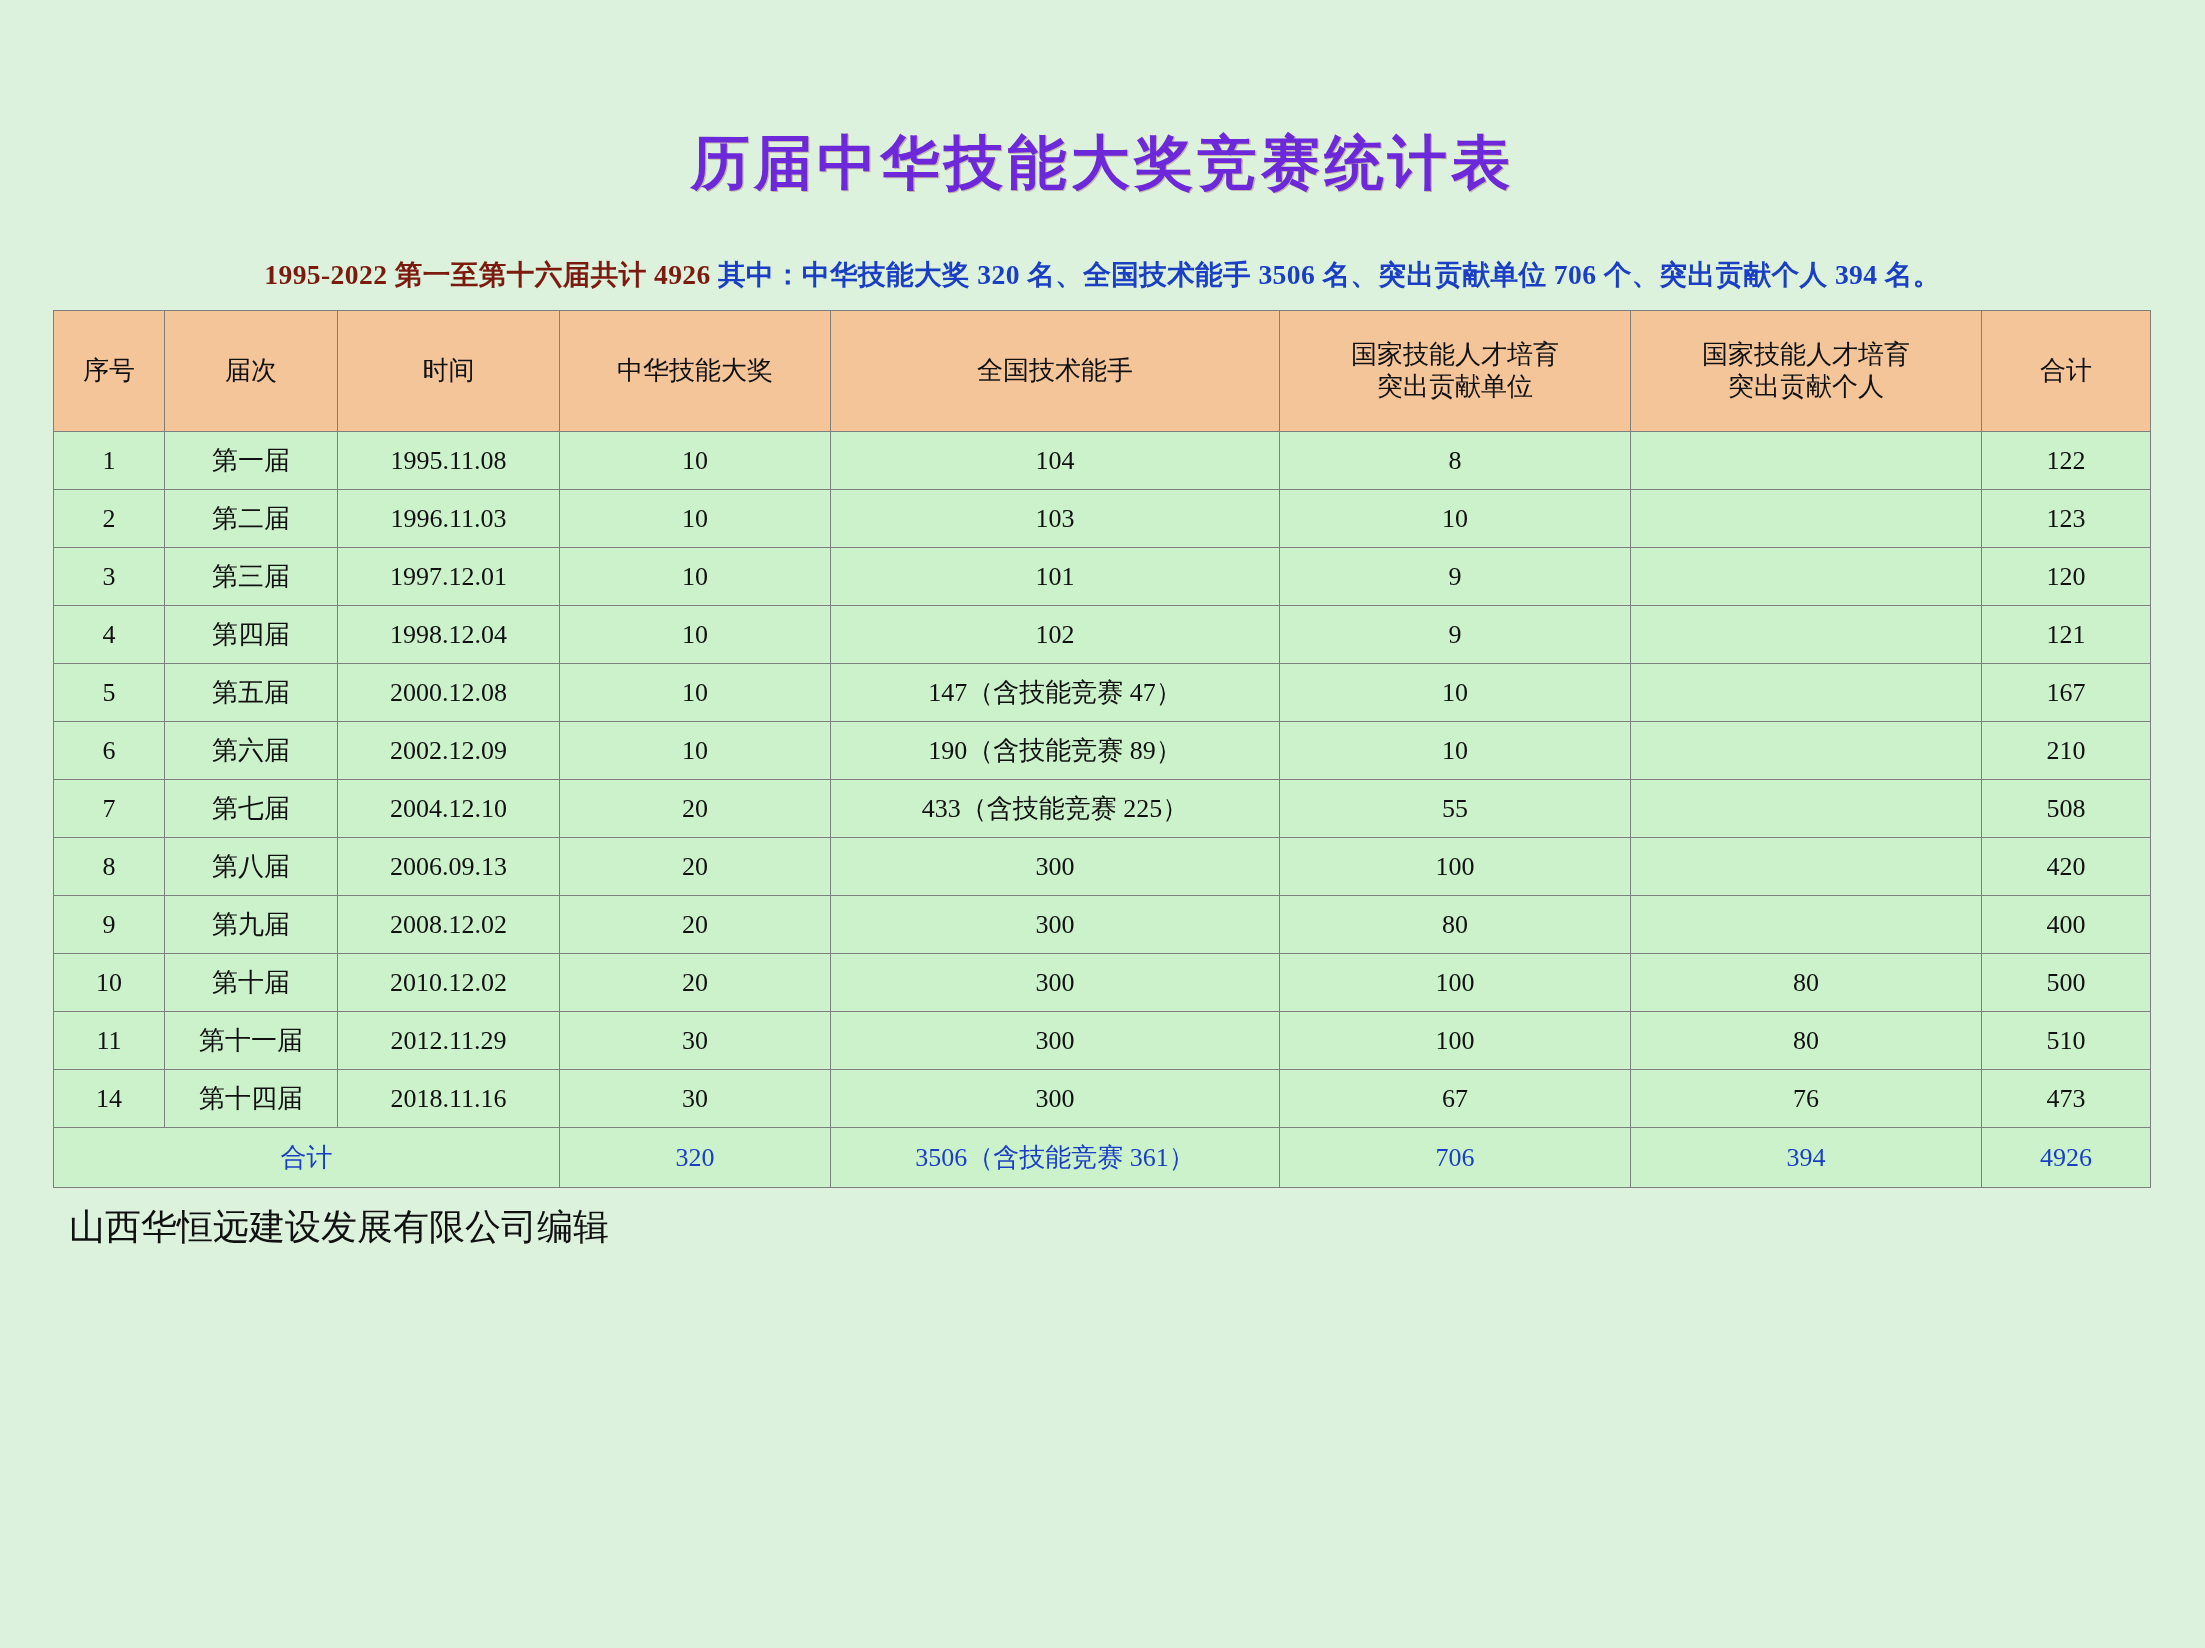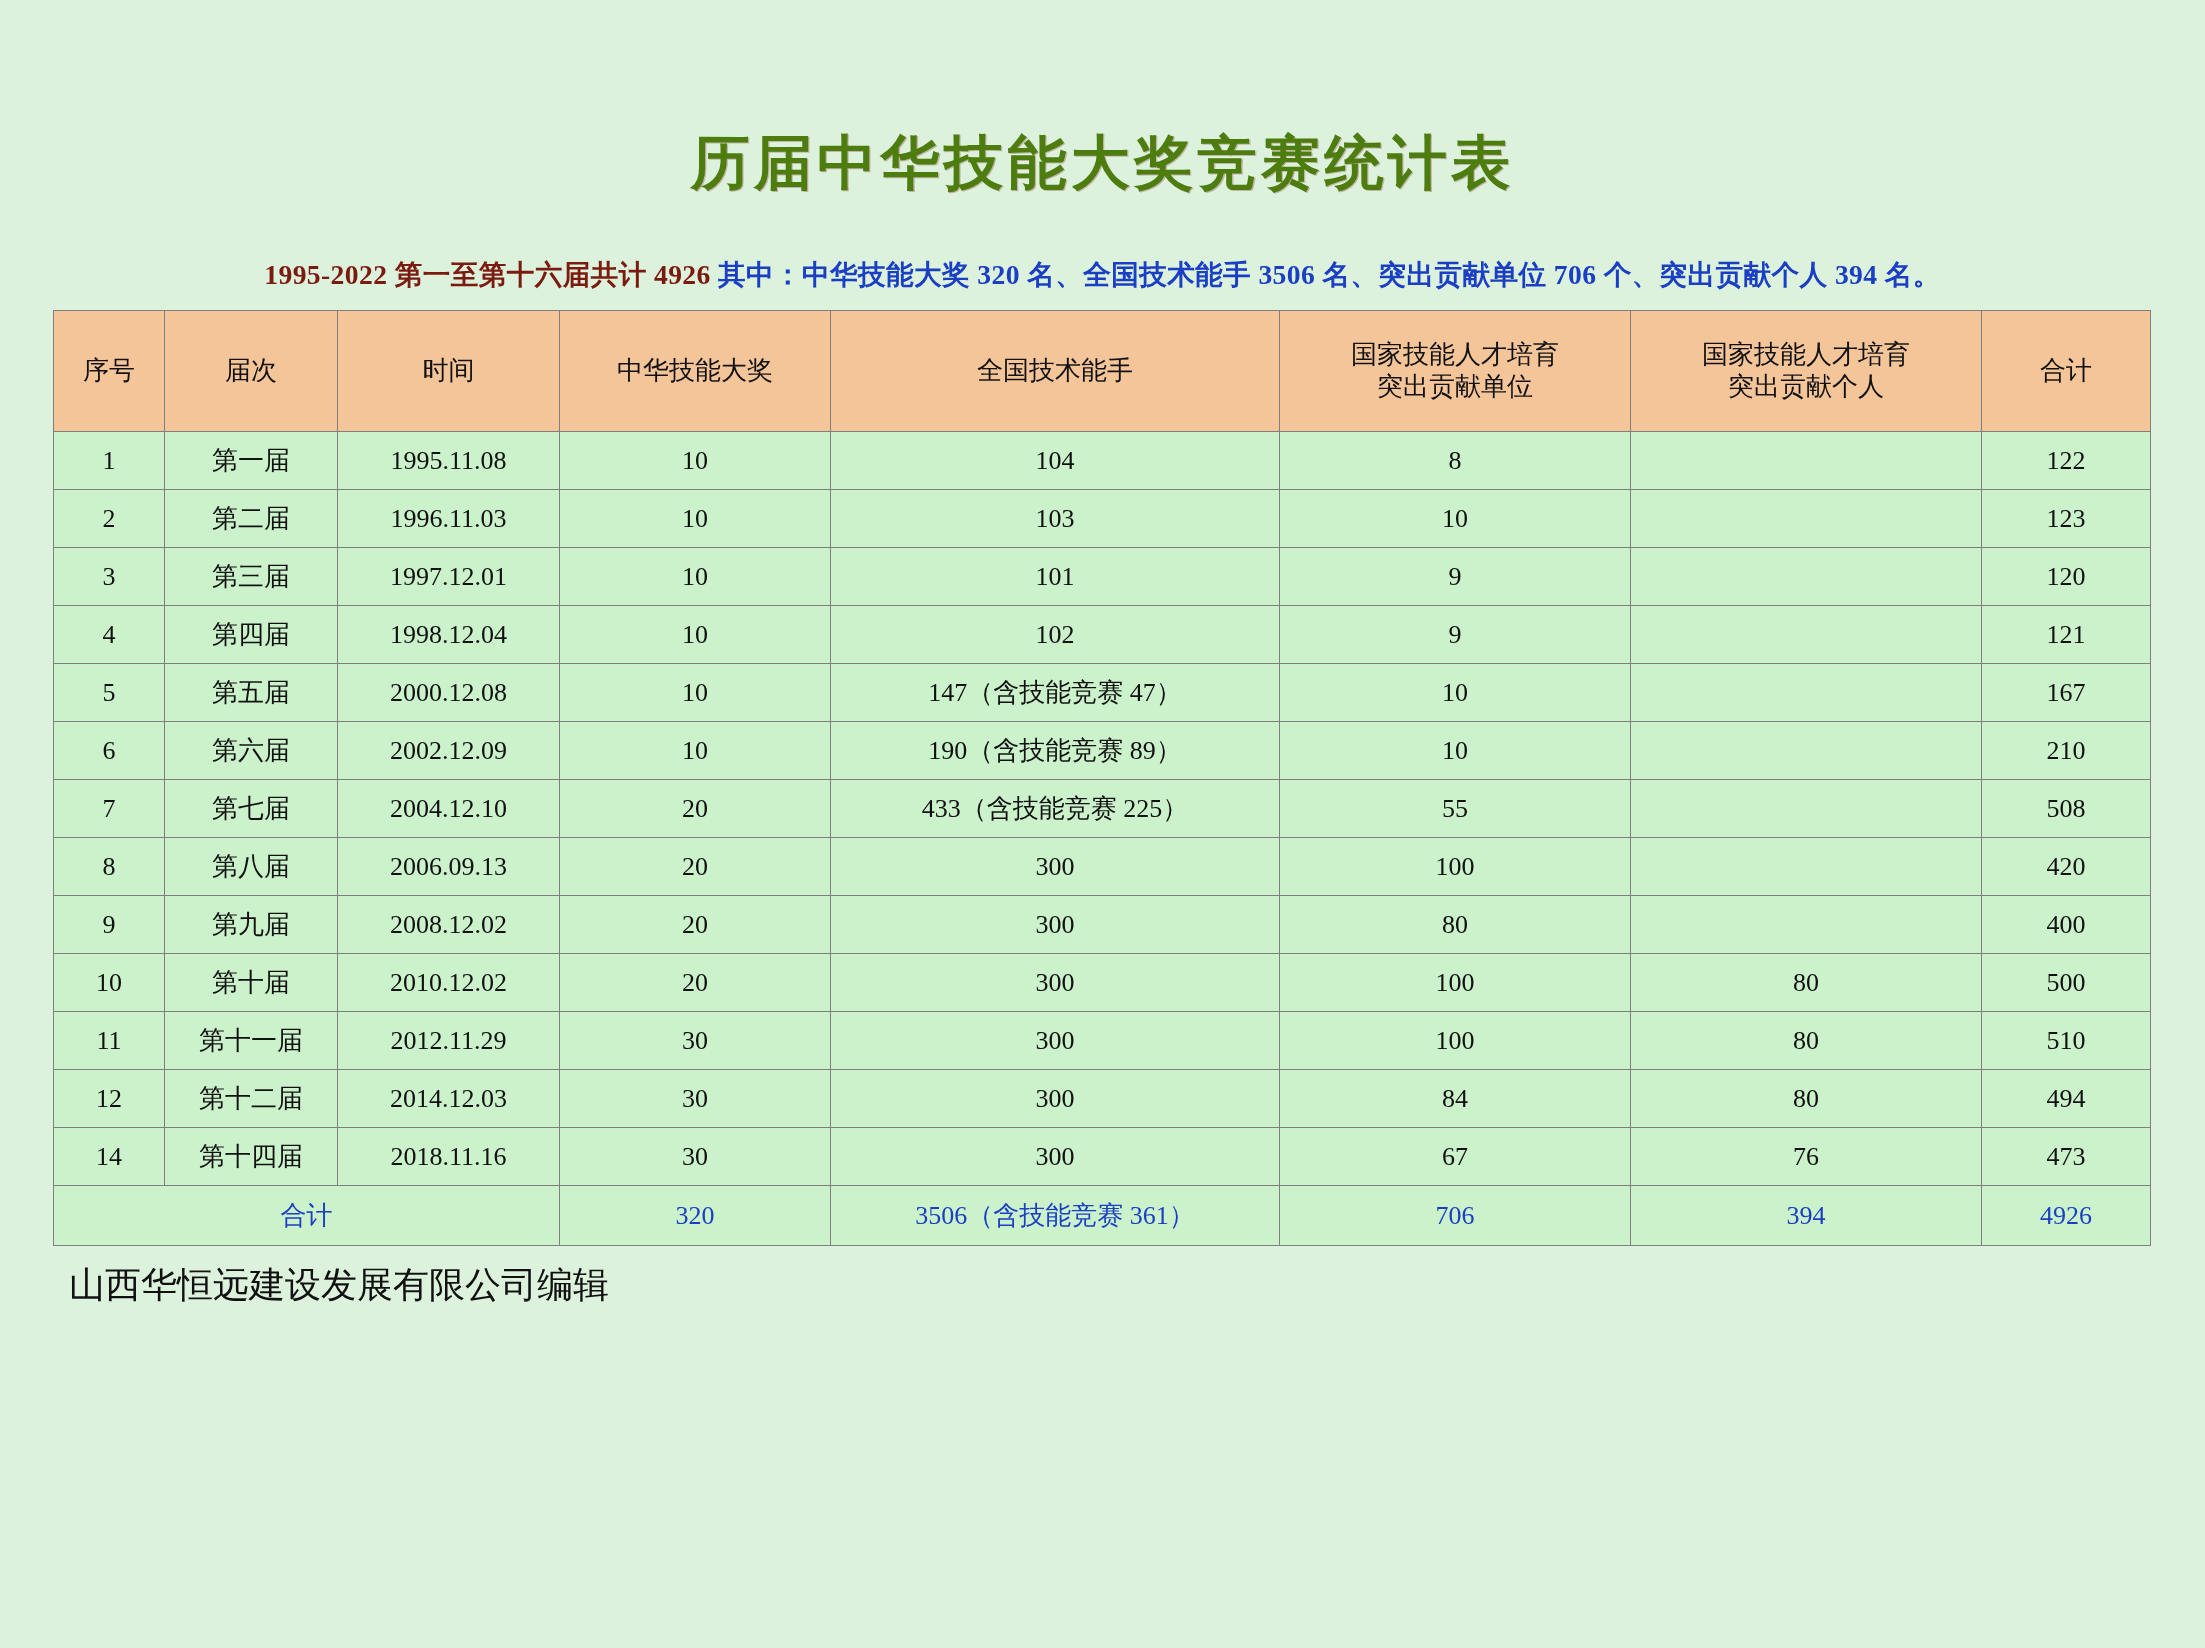--- a/index.html
+++ b/index.html
@@ -15,21 +15,21 @@
   }
   .page {
     position: relative;
     width: 2205px;
     height: 1648px;
     background: #ddf2dd;
     box-sizing: border-box;
   }
   .title {
     text-align: center;
-    color: #4d7c0f;
+    color: #6d28d9;
     font-family: "Liberation Serif", serif;
     font-weight: bold;
     font-size: 59px;
     letter-spacing: 4.4px;
     padding-top: 124px;
     text-shadow: 1.3px 1.3px 0 rgba(120,0,0,0.25);
   }
   .subtitle {
     text-align: center;
     color: #7b1b10;
@@ -249,30 +249,20 @@
           <td>11</td>
           <td>第十一届</td>
           <td>2012.11.29</td>
           <td>30</td>
           <td>300</td>
           <td>100</td>
           <td>80</td>
           <td>510</td>
         </tr>
         <tr>
-          <td>12</td>
-          <td>第十二届</td>
-          <td>2014.12.03</td>
-          <td>30</td>
-          <td>300</td>
-          <td>84</td>
-          <td>80</td>
-          <td>494</td>
-        </tr>
-        <tr>
           <td>14</td>
           <td>第十四届</td>
           <td>2018.11.16</td>
           <td>30</td>
           <td>300</td>
           <td>67</td>
           <td>76</td>
           <td>473</td>
         </tr>
         <tr class="total">

